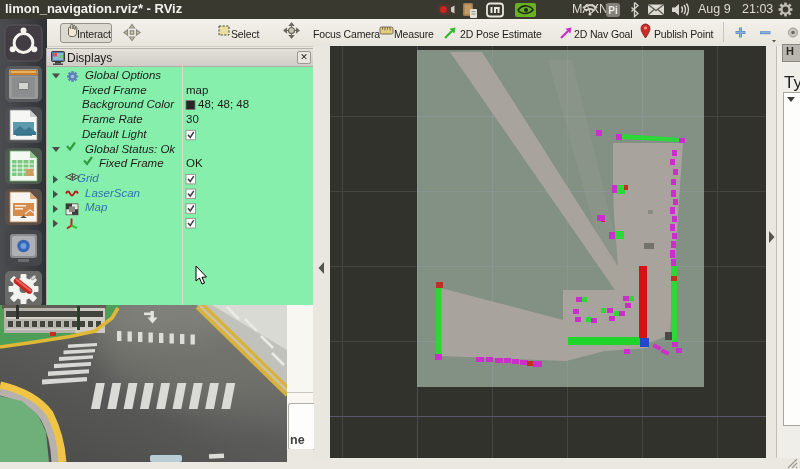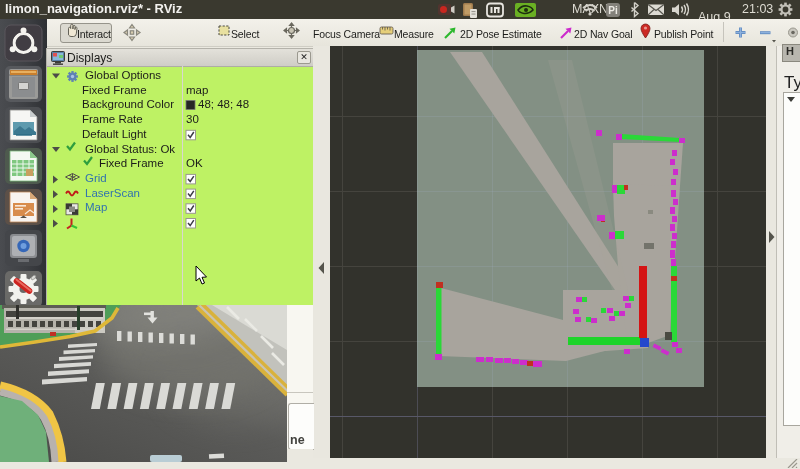--- a/index.html
+++ b/index.html
@@ -9,46 +9,46 @@
 #topbar{left:0;top:0;width:800px;height:19px;background:#3a392f;}
 #title{left:5px;top:1px;font-size:13px;font-weight:bold;color:#f2f1ee;letter-spacing:0px;}
 .tb-txt{top:2px;font-size:12.5px;color:#dddbd2;}
 
 #toolbar{left:47px;top:19px;width:753px;height:27px;background:linear-gradient(#f3f1ea,#e7e5dc);border-bottom:1px solid #cfcdc4;}
 .tool-lab{position:absolute;top:8.5px;font-size:10.5px;letter-spacing:-0.15px;color:#1d1d1b;}
 #interactbtn{position:absolute;left:13px;top:4px;width:50px;height:18px;background:#dbd9d0;border:1px solid #96948b;border-radius:3px;}
 
 #launcher{left:0;top:19px;width:47px;height:286px;background:linear-gradient(90deg,#4a4c50 0%,#3e4044 55%,#2e3034 100%);}
 
-#dpanel{left:46px;top:48px;width:267px;height:344px;background:#bef264;border:1px solid #b4b2aa;}
+#dpanel{left:46px;top:48px;width:267px;height:344px;background:#86efac;border:1px solid #b4b2aa;}
 #dhead{position:absolute;left:0;top:0;width:100%;height:17px;background:linear-gradient(#e3e1da,#cfcdc6);border-bottom:1px solid #aeaca4;}
 #dhead span{position:absolute;left:20px;top:2px;font-size:12px;color:#1b1b19;}
 #dclose{position:absolute;right:3px;top:2px;width:12px;height:11px;background:#e8e6df;border:1px solid #9b998f;border-radius:2px;font-size:9px;line-height:10px;text-align:center;color:#222;}
 .row{position:absolute;left:0;width:265px;height:15px;font-size:11.5px;color:#1c1c1a;}
-.rname{position:absolute;top:-0.5px;}
+.rname{position:absolute;top:-0.5px;font-style:italic;}
 .rval{position:absolute;left:139px;top:-0.5px;}
 .dispname{color:#3273ae;}
 #colsep{position:absolute;left:135px;top:17px;width:1px;height:326px;background:#d9d7d0;}
 
 #ldiv{left:313px;top:46px;width:17px;height:412px;background:#e9e7df;}
 #rdiv{left:766px;top:46px;width:10px;height:412px;background:#e9e7df;}
 
 #rpanel{left:776px;top:46px;width:24px;height:412px;background:#f0eee8;border-left:1px solid #c0beb6;}
 
 #sbar{left:0px;top:458px;width:800px;height:11px;background:#eae8e0;}
 
 #tfrag{left:287px;top:305px;width:26px;height:153px;background:#f8f7f1;}
 </style></head>
 <body>
 <div id="root">
 
   <div id="topbar" class="abs"></div>
   <div id="title" class="abs">limon_navigation.rviz* - RViz</div>
   <div class="abs tb-txt" style="left:540px;margin-left:32px;">MAXN</div>
-  <div class="abs tb-txt" style="left:698px;margin-top:8px;">Aug 9</div>
+  <div class="abs tb-txt" style="left:698px;">Aug 9</div>
   <div class="abs tb-txt" style="left:742px;">21:03</div>
   <svg id="tray" class="abs" style="left:430px;top:0px" width="370" height="19" viewBox="0 0 370 19">
 
     <rect x="8" y="4" width="13" height="11" rx="2" fill="#50342f"></rect>
     <circle cx="13.5" cy="9.5" r="3.5" fill="#c8271f"></circle>
     <path d="M21,7.5 L24.5,5.5 L24.5,13.5 L21,11.5 Z" fill="#cfccc4"></path>
 
     <rect x="33" y="3" width="10" height="13" rx="1.5" fill="#a07c4e"></rect>
     <rect x="34.5" y="4.5" width="7" height="10" fill="#c09c66"></rect>
     <rect x="40" y="9" width="7" height="9" rx="1" fill="#e4e2da"></rect>
@@ -254,21 +254,21 @@
         <span class="rname" style="left:35px">Default Light</span>
       </div>
     <div class="row" style="top:94px">
         <span class="rname" style="left:38px">Global Status: Ok</span>
       </div>
     <div class="row" style="top:108.7px">
         <span class="rname" style="left:52px">Fixed Frame</span>
         <span class="rval">OK</span>
       </div>
     <div class="row" style="top:123.4px">
-        <span class="rname dispname" style="left:38px">Grid</span>
+        <span class="rname dispname" style="left:30px">Grid</span>
       </div>
     <div class="row" style="top:138.1px">
         <span class="rname dispname" style="left:38px">LaserScan</span>
       </div>
     <div class="row" style="top:152.8px">
         <span class="rname dispname" style="left:38px">Map</span>
       </div>
     <svg id="dicons" style="position:absolute;left:0;top:0;z-index:3" width="267" height="344" viewBox="0 0 267 344">
 
       <path d="M5,24.5 h8 l-4,5 Z" fill="#4c4c48"></path>

